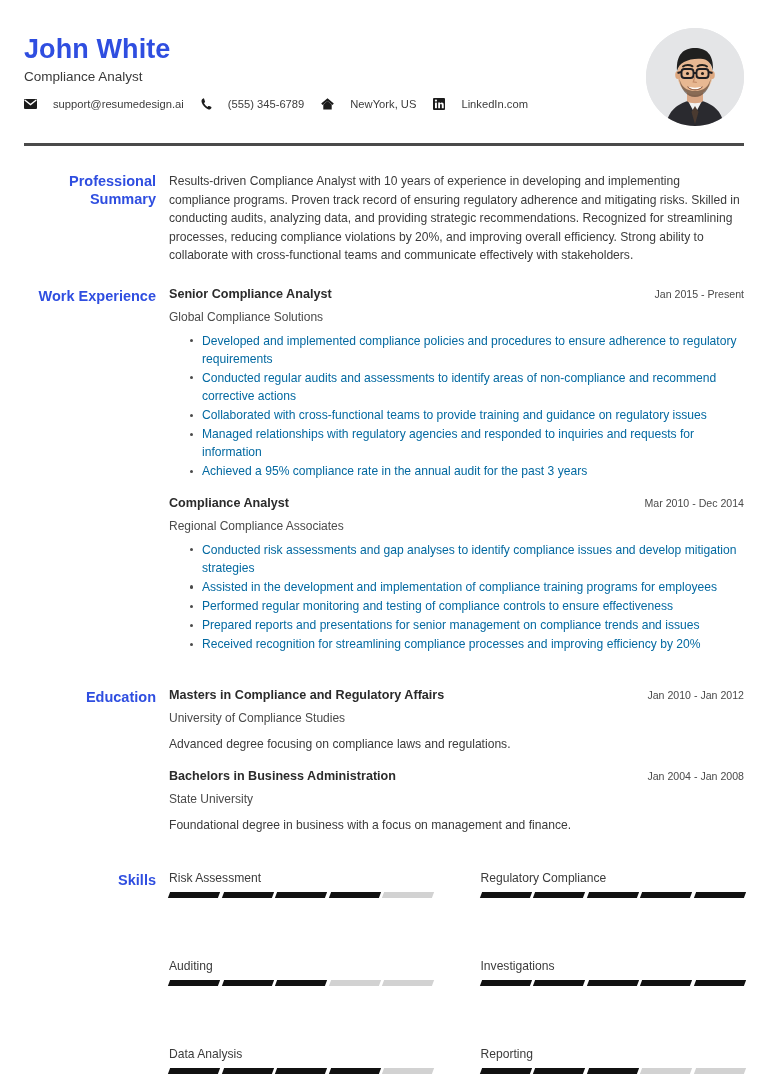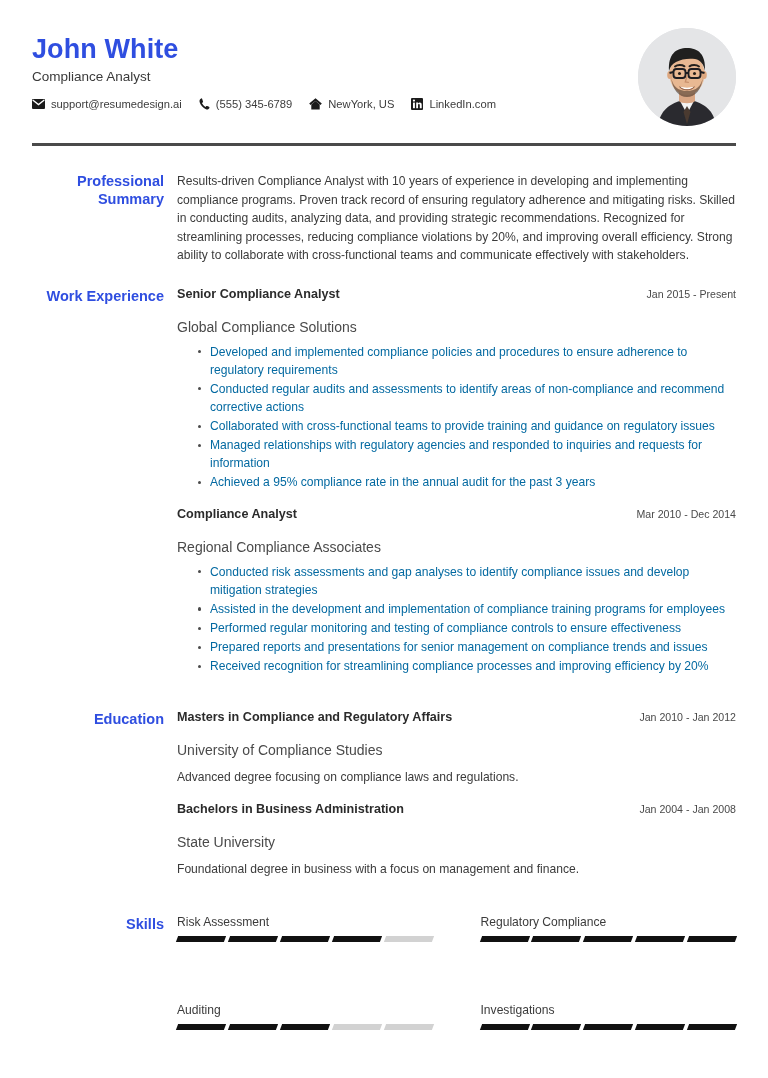--- a/index.html
+++ b/index.html
@@ -4,37 +4,37 @@
 <style>
   * { box-sizing: border-box; margin: 0; padding: 0; }
   html, body {
     width: 768px;
     height: 1078px;
     background: #ffffff;
     font-family: "Liberation Sans", sans-serif;
     color: #333333;
     overflow: hidden;
   }
-  .page { width: 768px; height: 1078px; position: relative; padding: 0 32px; }
+  .page { width: 768px; height: 1078px; position: relative; padding: 0 24px; }
 
   
   .header { display: flex; align-items: flex-start; padding-top: 26px; }
   .header-left { flex: 1 1 auto; padding-top: 8px; }
   .name {
     font-size: 27px; font-weight: bold; color: #2f4ee0;
     letter-spacing: .1px; line-height: 1.15;
   }
   .job-title {
     font-size: 13.5px; color: #3a3a3a; margin-top: 4px; font-weight: normal;
   }
   .contacts {
     display: flex; align-items: center; gap: 17px;
     margin-top: 14px; flex-wrap: wrap;
   }
-  .contact { display: flex; align-items: center; gap: 6px; font-size: 11.2px; color: #3c3c3c; }
+  .contact { display: flex; align-items: center; gap: 16px; font-size: 11.2px; color: #3c3c3c; }
   .contact svg { display: block; }
   .avatar-wrap { flex: 0 0 auto; margin-left: 18px; padding-top: 2px; }
   .avatar {
     width: 98px; height: 98px; border-radius: 50%;
     background: #e3e4e6; overflow: hidden; position: relative;
   }
   .avatar svg { display: block; }
   .divider {
     height: 3px; background: #4a4a4a; margin-top: 17px;
   }
@@ -62,21 +62,21 @@
   .entry + .entry { margin-top: 15px; }
   .entry-head { display: flex; align-items: baseline; }
   .entry-title {
     font-size: 12.6px; font-weight: bold; color: #2b2b2b; flex: 1 1 auto;
   }
   .entry-date {
     font-size: 10.6px; color: #4a4a4a; flex: 0 0 auto; padding-left: 10px;
     white-space: nowrap;
   }
   .entry-org {
-    font-size: 14px; color: #4a4a4a; margin-top: 18px;
+    font-size: 12px; color: #4a4a4a; margin-top: 9px;
   }
   .entry-desc {
     font-size: 12.1px; color: #3b3b3b; margin-top: 10px; line-height: 1.5;
   }
   ul.bullets {
     margin-top: 8px; padding-left: 21px; list-style: none;
   }
   ul.bullets li {
     position: relative; font-size: 12.1px; line-height: 1.5;
     color: #0369a1; margin-bottom: 1px; padding-left: 12px;

